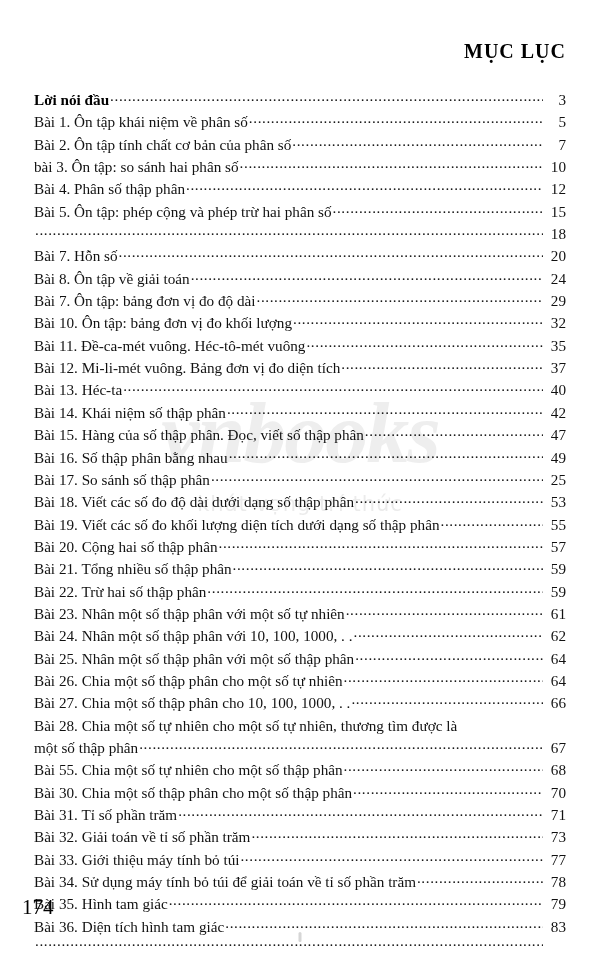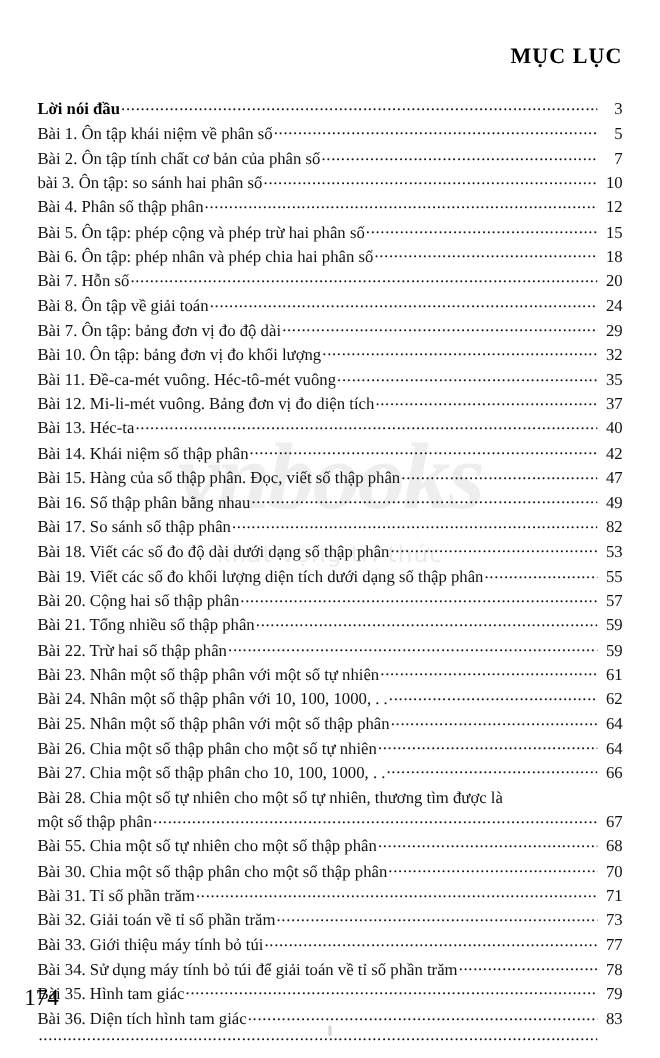--- a/index.html
+++ b/index.html
@@ -185,21 +185,20 @@
         <span class="toc-label">Bài 4. Phân số thập phân</span>
         <span class="toc-dots"></span>
         <span class="toc-page">12</span>
       </li>
       <li class="toc-row">
         <span class="toc-label">Bài 5. Ôn tập: phép cộng và phép trừ hai phân số</span>
         <span class="toc-dots"></span>
         <span class="toc-page">15</span>
       </li>
       <li class="toc-row">
-        <span class="toc-label">Bài 6. Ôn tập: phép nhân và phép chia hai phân số</span>
         <span class="toc-dots"></span>
         <span class="toc-page">18</span>
       </li>
       <li class="toc-row">
         <span class="toc-label">Bài 7. Hỗn số</span>
         <span class="toc-dots"></span>
         <span class="toc-page">20</span>
       </li>
       <li class="toc-row">
         <span class="toc-label">Bài 8. Ôn tập về giải toán</span>
@@ -242,21 +241,21 @@
         <span class="toc-page">47</span>
       </li>
       <li class="toc-row">
         <span class="toc-label">Bài 16. Số thập phân bằng nhau</span>
         <span class="toc-dots"></span>
         <span class="toc-page">49</span>
       </li>
       <li class="toc-row">
         <span class="toc-label">Bài 17. So sánh số thập phân</span>
         <span class="toc-dots"></span>
-        <span class="toc-page">82</span>
+        <span class="toc-page">25</span>
       </li>
       <li class="toc-row">
         <span class="toc-label">Bài 18. Viết các số đo độ dài dưới dạng số thập phân</span>
         <span class="toc-dots"></span>
         <span class="toc-page">53</span>
       </li>
       <li class="toc-row">
         <span class="toc-label">Bài 19. Viết các số đo khối lượng diện tích dưới dạng số thập phân</span>
         <span class="toc-dots"></span>
         <span class="toc-page">55</span>

